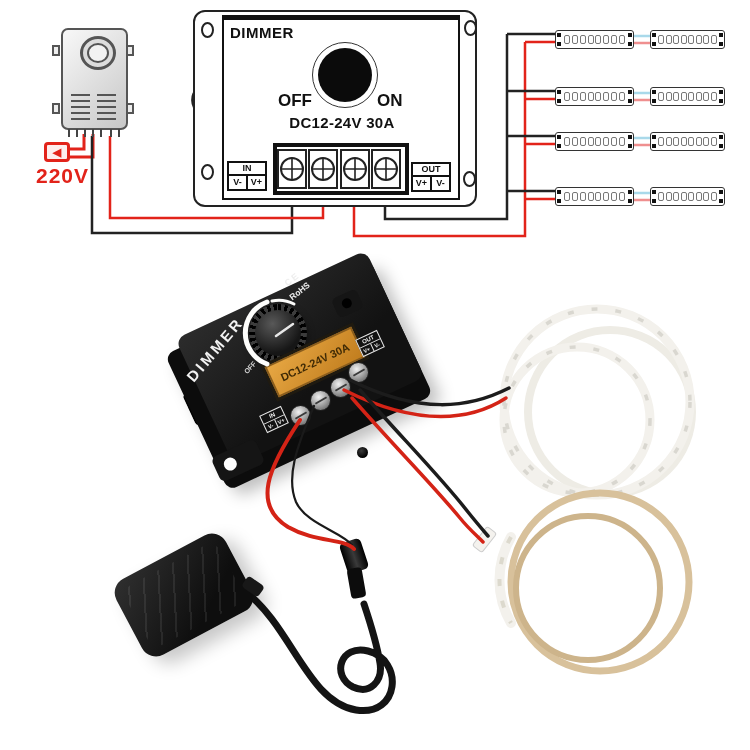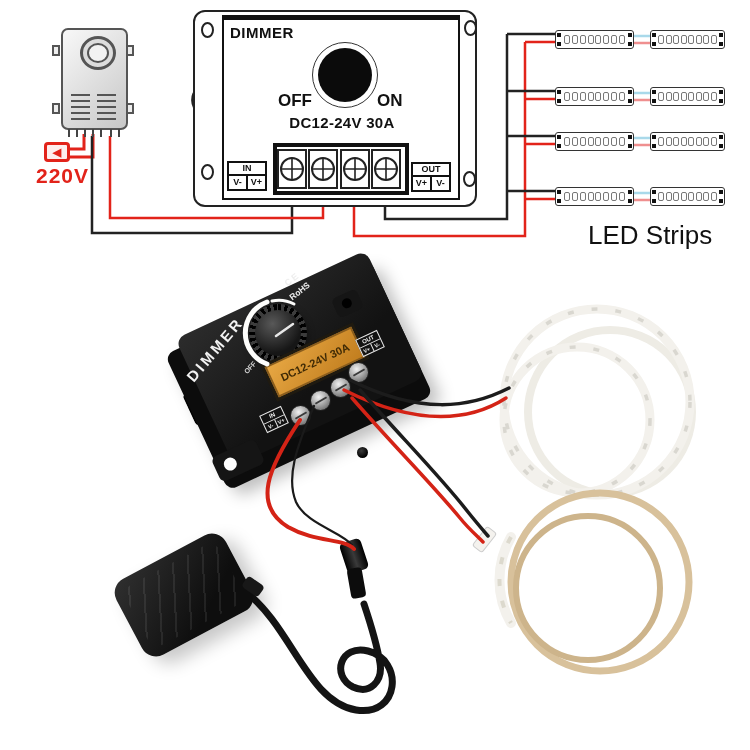--- a/index.html
+++ b/index.html
@@ -389,21 +389,20 @@
           <span class="led"></span>
           <span class="led"></span>
           <span class="led"></span>
           <span class="led"></span>
           <span class="led"></span>
           <span class="led"></span>
           <span class="led"></span>
         </div>
       </div>
     </div>
-  <div class="strips-caption">LED Strips</div>
 
   <div class="pd-fins"></div>
   <div class="pd-flange"></div>
   <div class="pd-body"></div>
   <div class="pd-ear-bl">
       <i></i>
     </div>
   <div class="pd-ear-tr">
       <i></i>
     </div>

